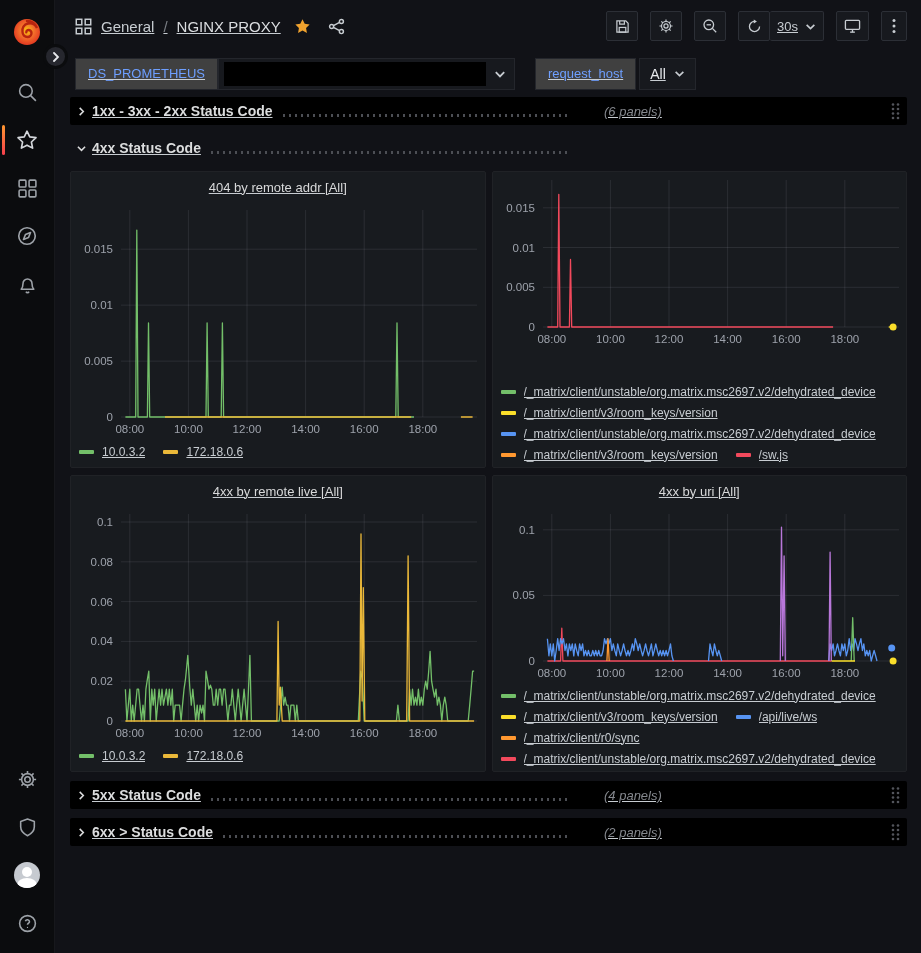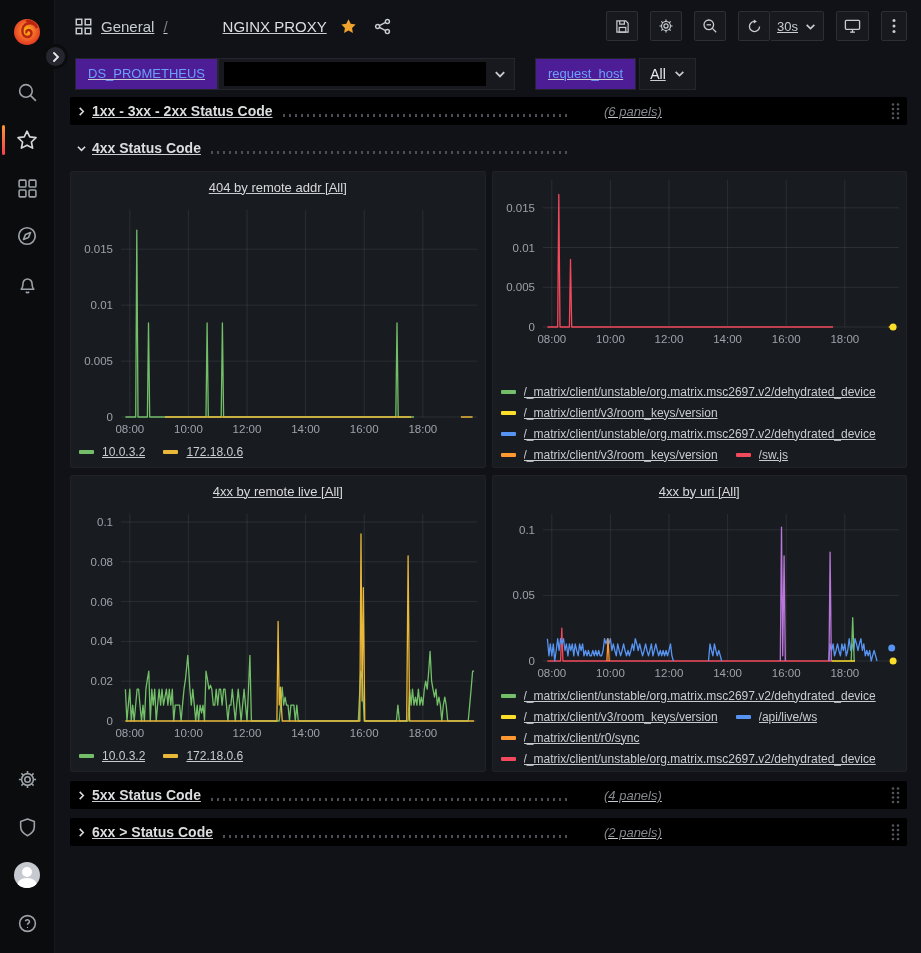--- a/index.html
+++ b/index.html
@@ -19,31 +19,31 @@
   .avatar-circle .head { position:absolute; left:8px; top:5px; width:10px; height:10px; border-radius:50%; background:#FFF; }
   .avatar-circle .body { position:absolute; left:3px; top:16px; width:20px; height:14px; border-radius:50%; background:#FFF; }
 
   
   .main { flex:1; display:flex; flex-direction:column; min-width:0;text-decoration:underline; }
 
   .topnav { height:52px; display:flex; align-items:center; padding:0 14px 0 20px; flex:none; }
   .crumb { display:flex; align-items:center; gap:9px; }
   .crumb-section { color:#C7CCD1; font-size:15px; }
   .crumb-sep { color:#7B7F85; font-size:15px; }
-  .crumb-title { color:#DBDDE0; font-size:15px; font-weight:500;margin-left:46px; }
+  .crumb-title { color:#DBDDE0; font-size:15px; font-weight:500; }
   .icon-btn { background:none; border:none; cursor:pointer; display:flex; align-items:center; justify-content:center; padding:4px; }
   .tb-right { margin-left:auto; display:flex; align-items:center; gap:12px; }
   .tb-btn { height:30px; min-width:32px; background:#17191E; border:1px solid #2C2F36; border-radius:2px; display:flex; align-items:center; justify-content:center; gap:7px; color:#C7CCD1; cursor:pointer; padding:0 7px; font-size:13px; font-family:inherit; }
   .tb-group { display:flex; }
   .tb-group .tb-btn + .tb-btn { border-left:none; }
   .tz { color:#FF780A; font-weight:700; font-size:12px; }
   .tlabel { color:#D4D7DB; font-size:13px; font-weight:500; }
 
   .subnav { height:43px; display:flex; align-items:center; padding:0 14px 0 20px; gap:0; flex:none; }
-  .var-label { height:32px; display:flex; align-items:center; padding:0 12px; background:#4c1d95; border:1px solid #24262C; color:#6E9FFF; font-size:13px; font-weight:500; cursor:default; }
+  .var-label { height:32px; display:flex; align-items:center; padding:0 12px; background:#404040; border:1px solid #24262C; color:#6E9FFF; font-size:13px; font-weight:500; cursor:default; }
   .var-select { height:32px; width:297px; background:#17191E; border:1px solid #24262C; display:flex; align-items:center; padding:0 8px 0 5px; cursor:pointer; }
   .var-select .redacted { flex:1; height:24px; background:#000; }
   .var-gap { width:20px; }
   .var-value { height:32px; display:flex; align-items:center; gap:8px; padding:0 10px; background:#17191E; border:1px solid #24262C; color:#E8EAED; font-size:14px; cursor:pointer; margin-left:3px; }
 
   .content { flex:1; padding:2px 14px 0 15px; overflow:hidden; }
 
   
   .dash-row { height:28px; display:flex; align-items:center; margin-bottom:9px; border-radius:2px; cursor:pointer; }
   .dash-row.collapsed { background:#000000;gap:20px; }

